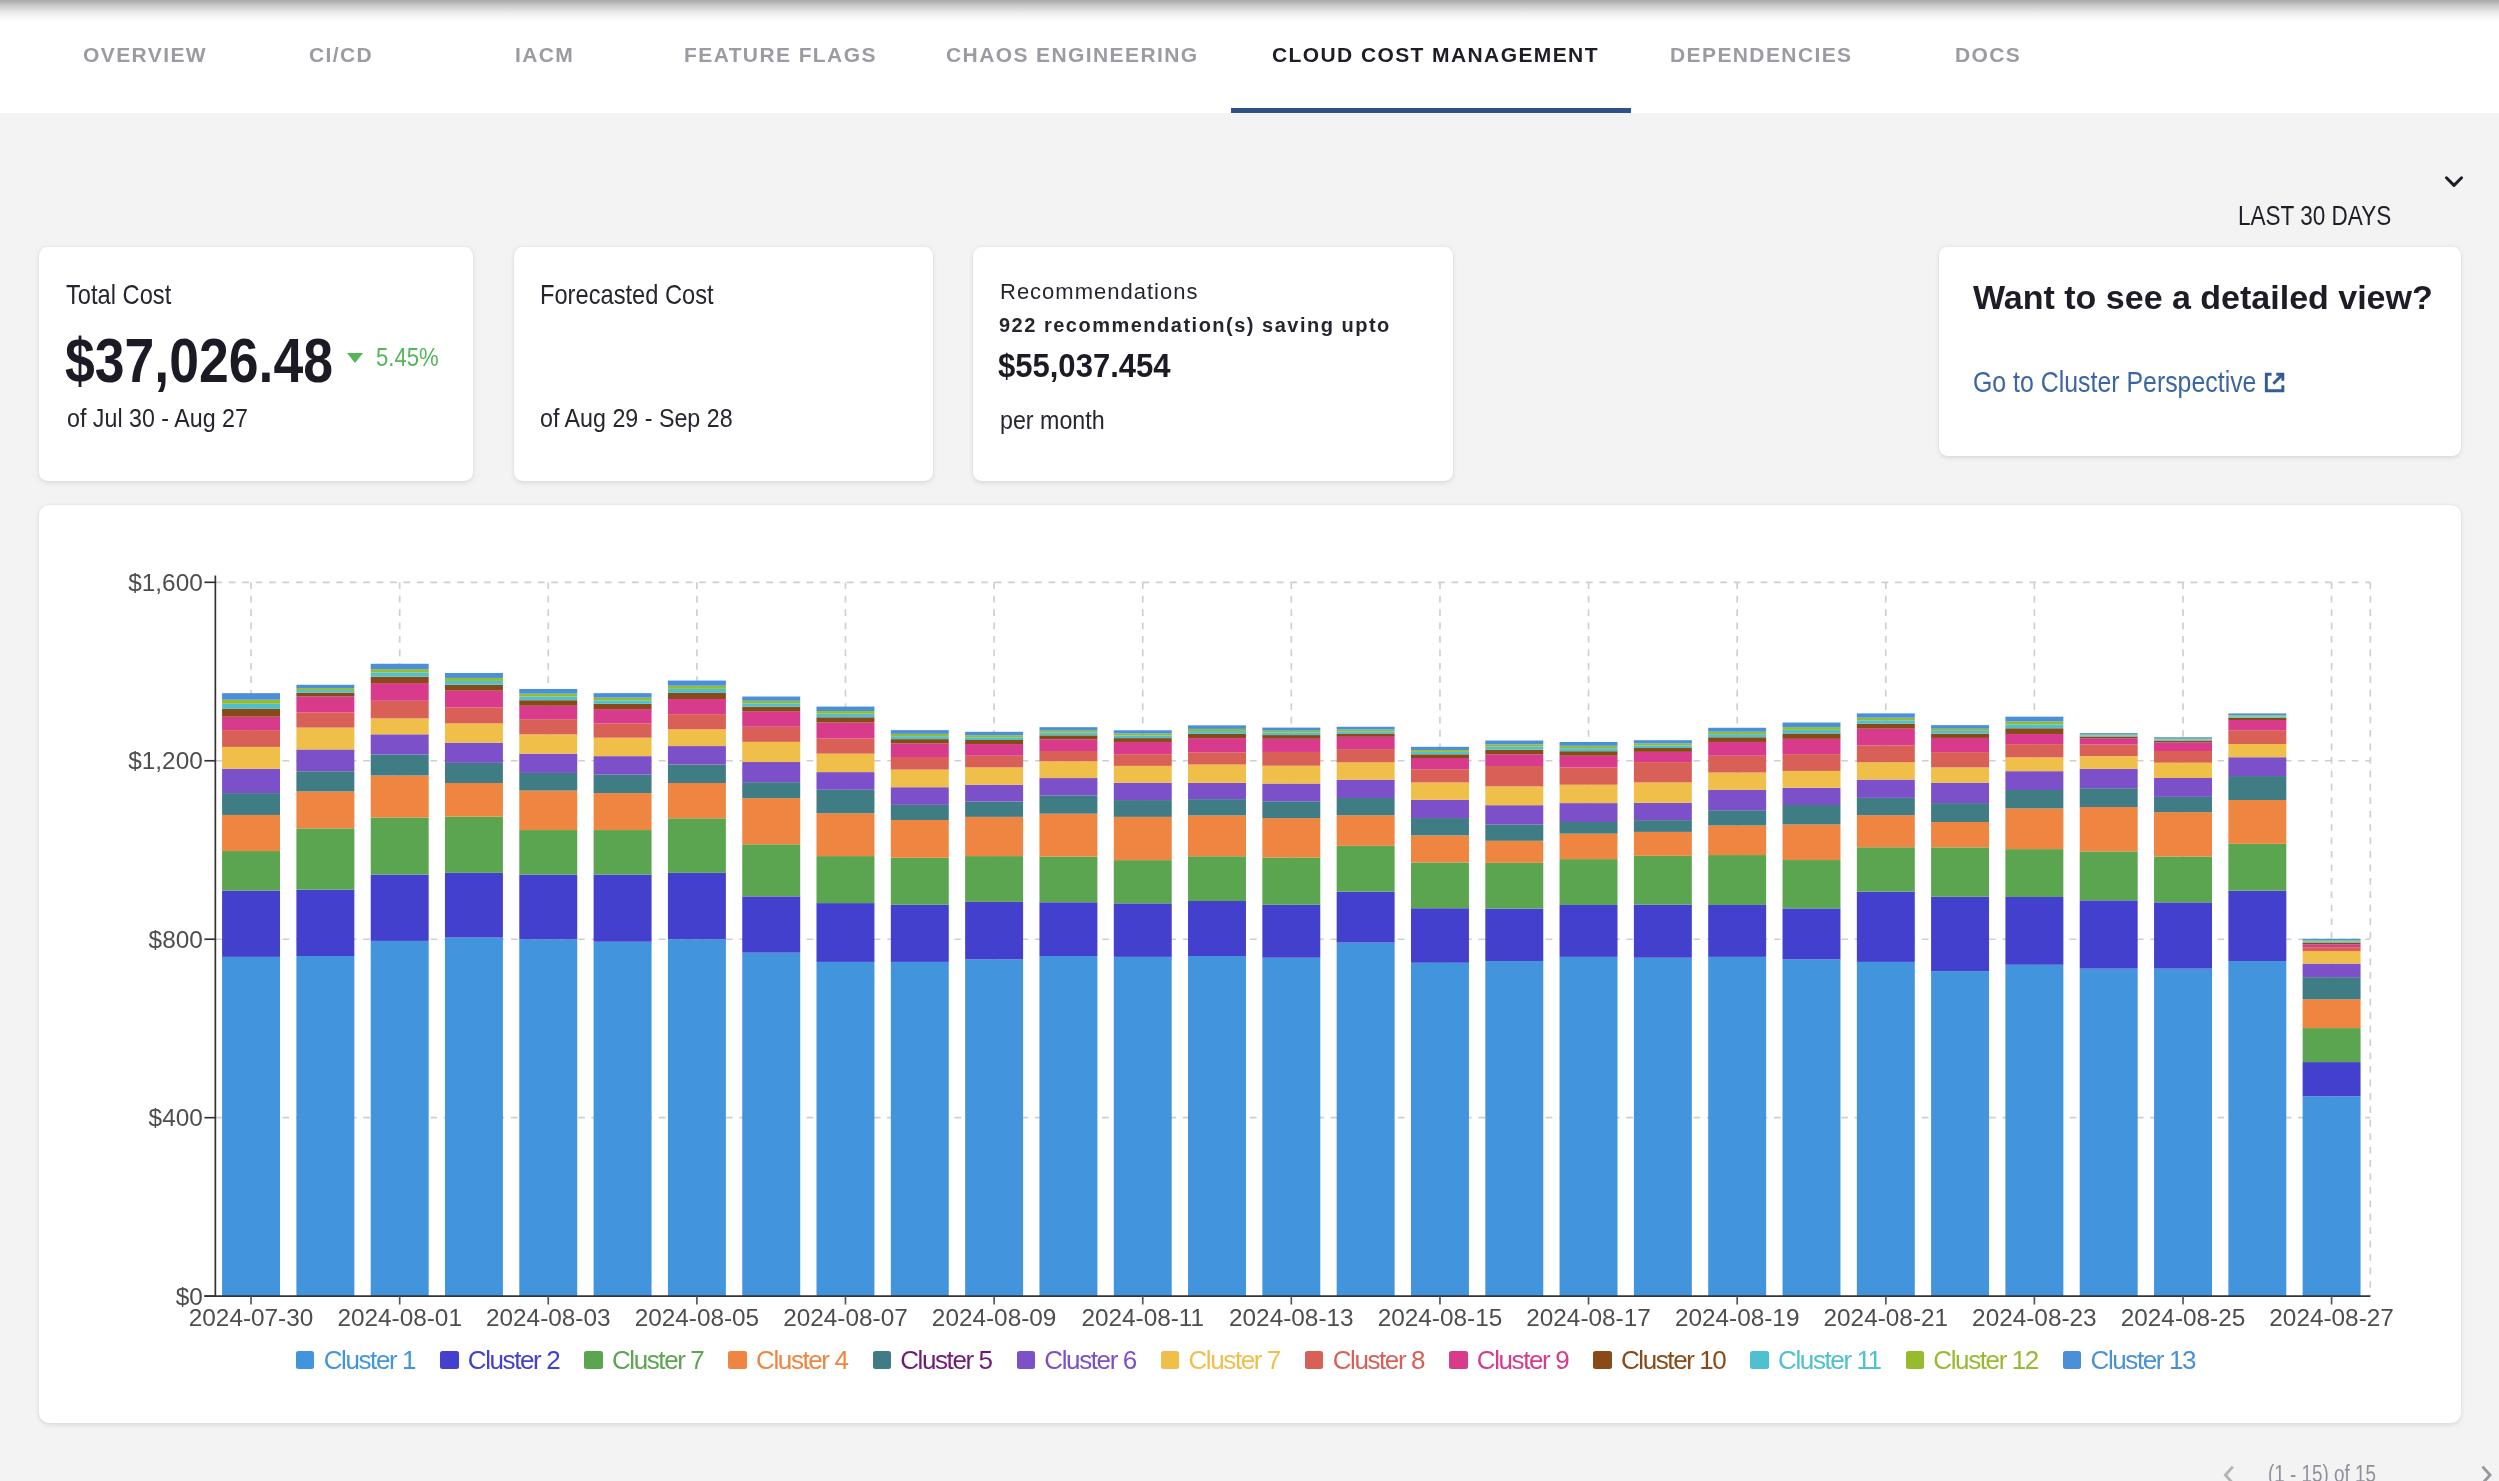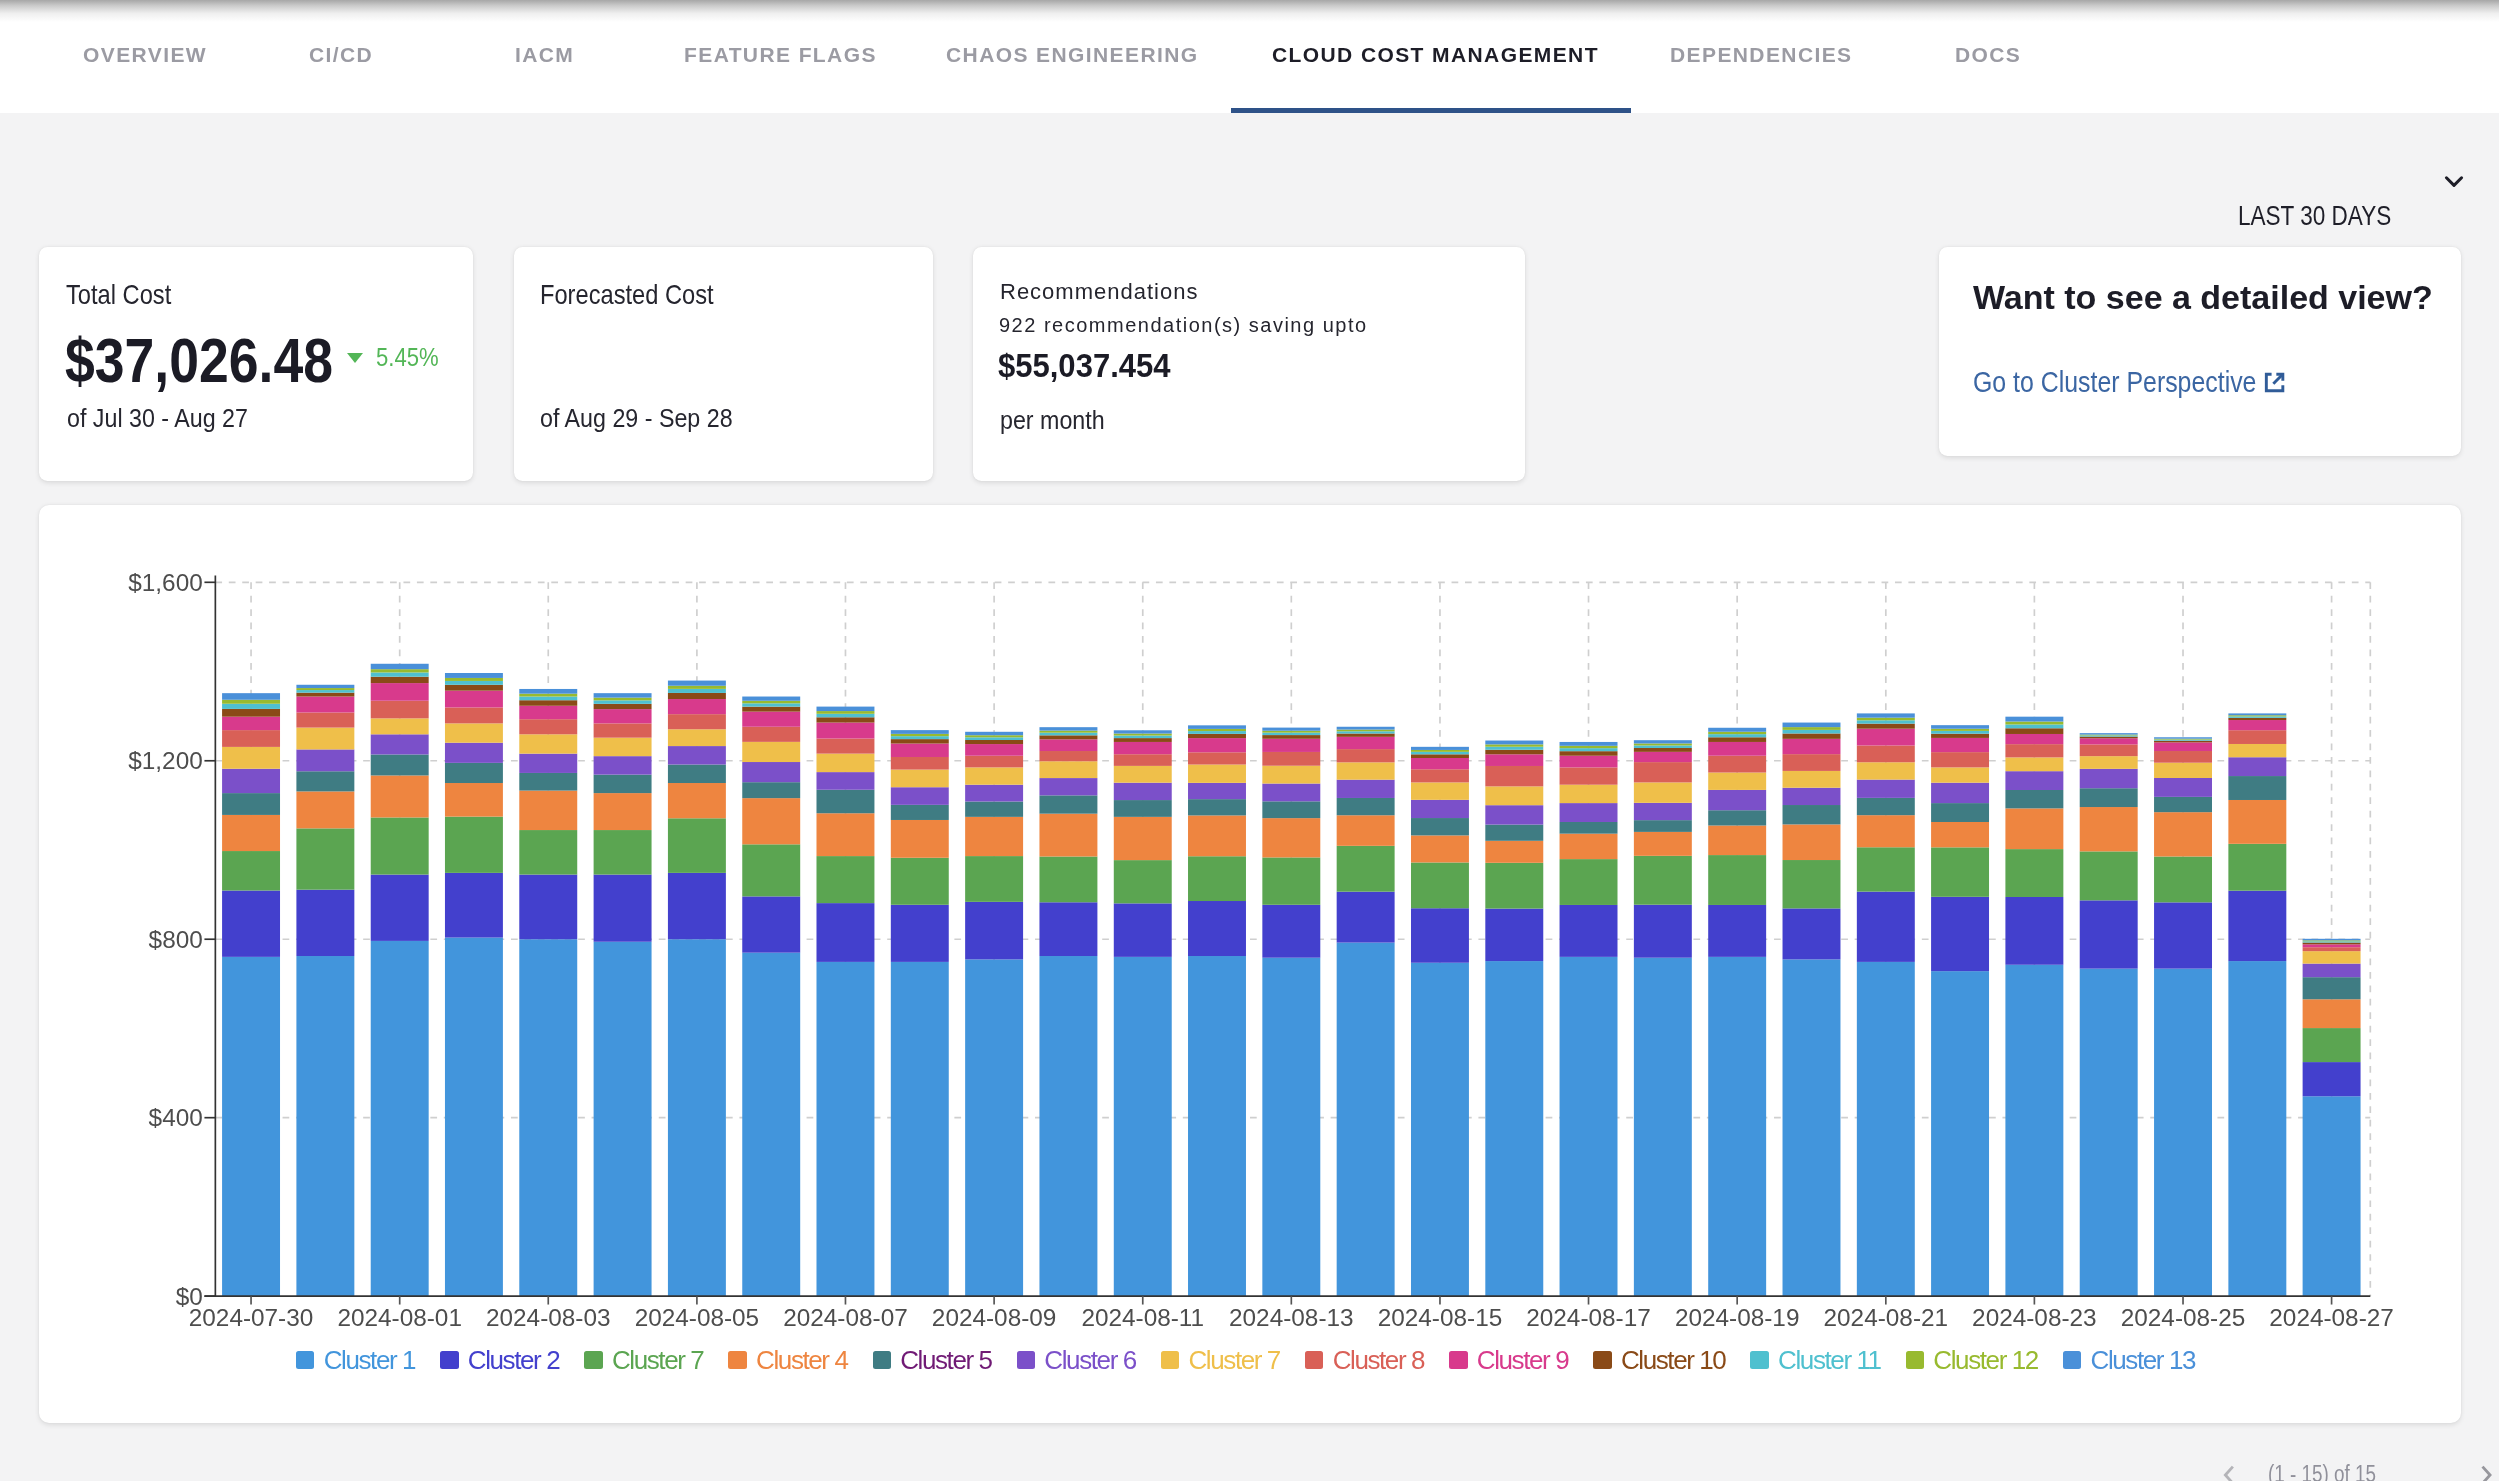--- a/index.html
+++ b/index.html
@@ -36,23 +36,23 @@
     <div class="abs" style="left:27px; top:34px; font-size:28px; color:#25252e;"><span class="cx" style="transform:scaleX(0.845)">Total Cost</span></div>
     <div class="abs" style="left:26px; top:82px; font-size:63px; font-weight:bold; color:#1b1b25;"><span class="cx" style="transform:scaleX(0.85)">$37,026.48</span></div>
     <div class="abs" style="left:308px; top:106px; width:0; height:0; border-left:8.4px solid transparent; border-right:8.4px solid transparent; border-top:10px solid #53b657;"></div>
     <div class="abs" style="left:337px; top:97px; font-size:26px; color:#53b657;"><span class="cx" style="transform:scaleX(0.85)">5.45%</span></div>
     <div class="abs" style="left:28px; top:159px; font-size:25px; color:#26262f;"><span class="cx" style="transform:scaleX(0.93)">of Jul 30 - Aug 27</span></div>
   </div>
   <div class="card" style="left:514px; top:247px; width:419px; height:234px;">
     <div class="abs" style="left:26px; top:34px; font-size:28px; color:#25252e;"><span class="cx" style="transform:scaleX(0.845)">Forecasted Cost</span></div>
     <div class="abs" style="left:26px; top:159px; font-size:25px; color:#26262f;"><span class="cx" style="transform:scaleX(0.93)">of Aug 29 - Sep 28</span></div>
   </div>
-  <div class="card" style="left:973px; top:247px; width:552px; height:234px;">
+  <div class="card" style="left:973px; top:247px; width:480px; height:234px;">
     <div class="abs" style="left:27px; top:34px; font-size:22px; letter-spacing:1px; color:#25252e;">Recommendations</div>
-    <div class="abs" style="left:26px; top:68px; font-size:20px; letter-spacing:1.5px; color:#25252e;">922 recommendation(s) saving upto</div>
+    <div class="abs" style="left:26px; top:68px; font-size:20px; letter-spacing:1.5px; color:#25252e;font-weight:bold;">922 recommendation(s) saving upto</div>
     <div class="abs" style="left:25px; top:102px; font-size:33px; font-weight:bold; color:#1b1b25;"><span class="cx" style="transform:scaleX(0.94)">$55,037.454</span></div>
     <div class="abs" style="left:27px; top:161px; font-size:25px; color:#26262f;"><span class="cx" style="transform:scaleX(0.93)">per month</span></div>
   </div>
   <div class="card" style="left:1939px; top:247px; width:522px; height:209px;">
     <div class="abs" style="left:34px; top:33px; font-size:34px; font-weight:bold; color:#1d1d27;">Want to see a detailed view?</div>
     <div class="abs" style="left:34px; top:121px; font-size:28.6px; color:#3b66a3;"><span class="cx" style="transform:scaleX(0.87)">Go to Cluster Perspective</span></div>
     <svg class="abs" style="left:323px; top:123px" width="25" height="25" viewBox="0 0 30 30">
       <path d="M11.5 5 H5.2 V24.8 H25 V18.2" fill="none" stroke="#305c98" stroke-width="3.5"></path>
       <path d="M17.2 5 H25 V12.8" fill="none" stroke="#305c98" stroke-width="3.5"></path>
       <path d="M24.3 5.7 L13.6 16.4" fill="none" stroke="#305c98" stroke-width="3.5"></path>

